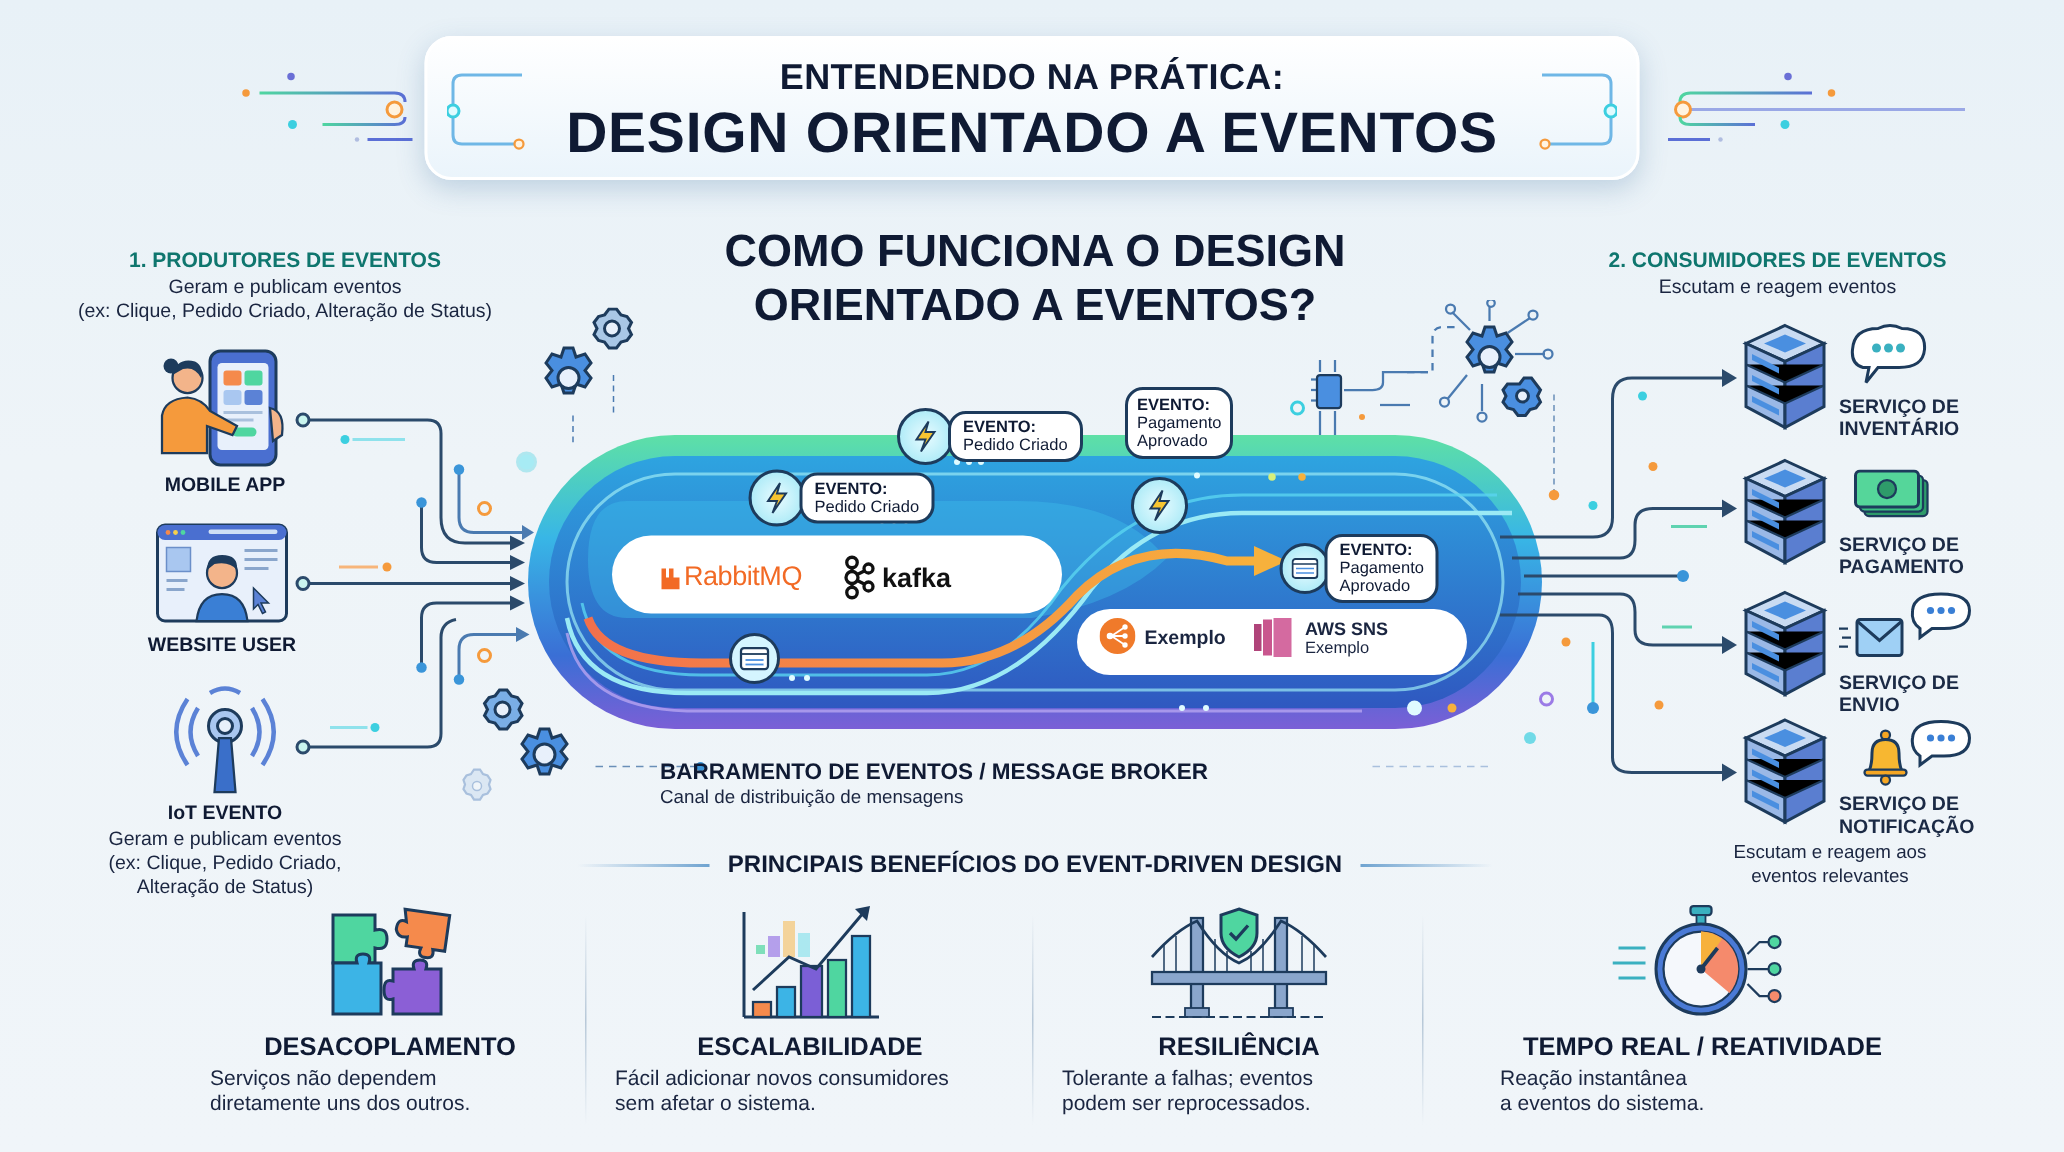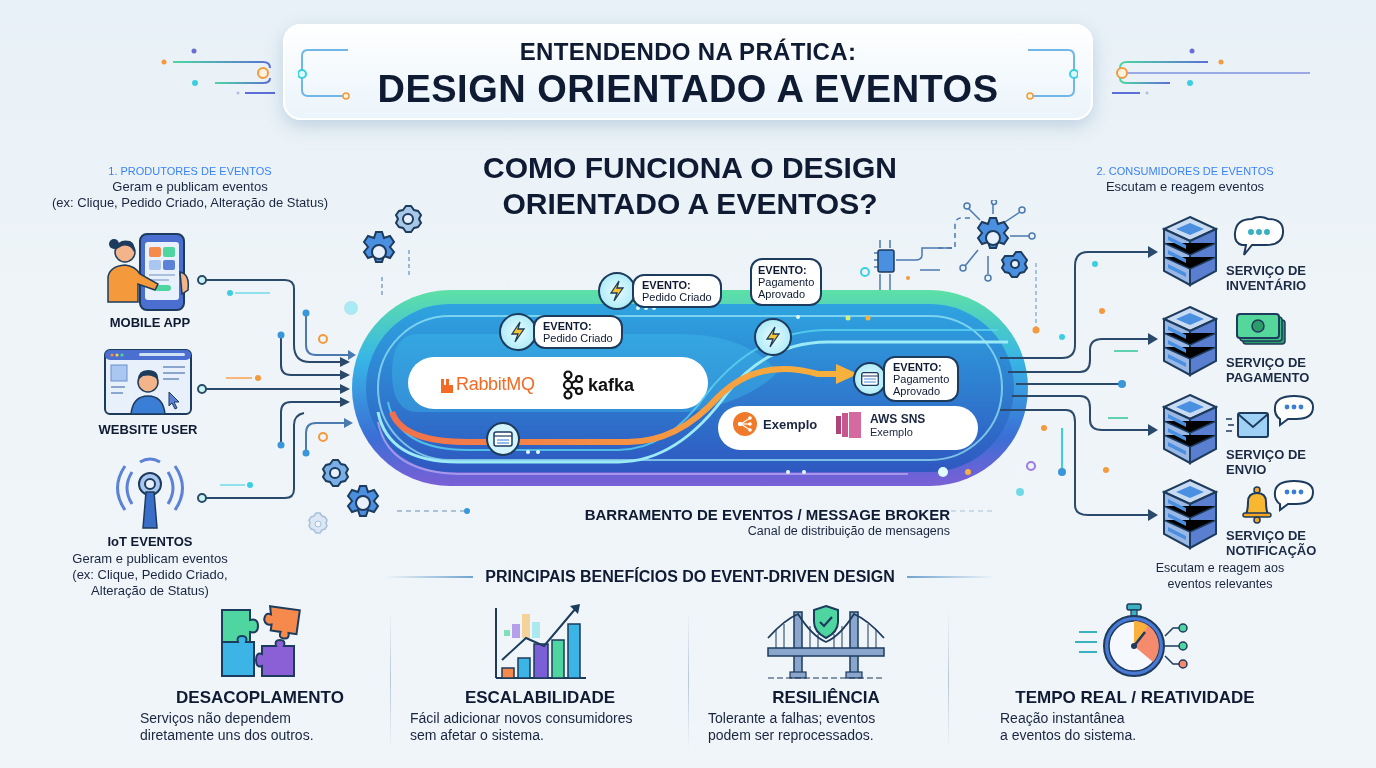--- a/index.html
+++ b/index.html
@@ -22,21 +22,21 @@
   }
   .title-line1 {
     left: 0; width: 100%; top: 14px; text-align: center;
     font-weight: 800; font-size: 24px; letter-spacing: 0.3px; color: #0f1a33;
   }
   .title-line2 {
     left: 0; width: 100%; top: 44px; text-align: center;
     font-weight: 800; font-size: 38px; letter-spacing: 0.5px; color: #0f1a33;
   }
 
-  .h-section { font-weight: 400; font-size: 11px; color: #3b82f6; text-align: center; white-space: nowrap; }
+  .h-section { font-weight: 700; font-size: 14px; color: #0f766e; text-align: center; white-space: nowrap; }
   .sub { font-size: 13px; color: #1a2540; text-align: center; line-height: 16px; white-space: nowrap; }
   .item-label { font-weight: 800; font-size: 13px; color: #0f1a33; text-align: center; white-space: nowrap; }
 
   .center-q {
     left: 420px; top: 150px; width: 540px; text-align: center;
     font-weight: 800; font-size: 30px; line-height: 36px; color: #0f1a33;
   }
 
   .svc-label { font-weight: 800; font-size: 13px; line-height: 15px; color: #1b2a45; white-space: nowrap; }
 
@@ -214,21 +214,21 @@
   <svg width="80" height="78" viewBox="0 0 80 78" style="margin:0 auto">
     <path d="M22 20 Q12 36 22 52" stroke="#5b82d6" stroke-width="3" fill="none"></path>
     <path d="M15 14 Q0 36 15 58" stroke="#5b82d6" stroke-width="3" fill="none"></path>
     <path d="M58 20 Q68 36 58 52" stroke="#5b82d6" stroke-width="3" fill="none"></path>
     <path d="M65 14 Q80 36 65 58" stroke="#5b82d6" stroke-width="3" fill="none"></path>
     <path d="M30 10 Q40 4 50 10" stroke="#5b82d6" stroke-width="3" fill="none"></path>
     <circle cx="40" cy="32" r="11" fill="#a9c7f0" stroke="#1d3b5c" stroke-width="2"></circle>
     <circle cx="40" cy="32" r="5" fill="#e8f0fb" stroke="#1d3b5c" stroke-width="2"></circle>
     <path d="M36 40 L33 76 H47 L44 40 Z" fill="#3a6fc9" stroke="#1d3b5c" stroke-width="1.5"></path>
   </svg>
-  <div class="item-label" style="margin-top:4px">IoT EVENTOS</div>
+  <div class="item-label" style="margin-top:4px">IoT EVENTO</div>
   <div class="sub" style="margin-top:2px">Geram e publicam eventos</div>
   <div class="sub">(ex: Clique, Pedido Criado,</div>
   <div class="sub">Alteração de Status)</div>
 </div>
 
 <svg class="abs" style="left:190px;top:255px" width="180" height="260" viewBox="0 0 180 260">
   <g stroke="#2b4a6b" stroke-width="2" fill="none">
     <path d="M12 25 H95 Q104 25 104 34 V90 Q104 107 120 107 H152"></path>
     <path d="M91 80 V110 Q91 120 101 120 H152"></path>
     <path d="M116 58 V90 Q116 100 126 100 H160" stroke="#4a7ab0"></path>
@@ -478,21 +478,21 @@
     <div>Pagamento</div>
     <div>Aprovado</div>
   </div>
 </div>
 
 <svg class="abs" style="left:395px;top:505px" width="600" height="12" viewBox="0 0 600 12">
   <line x1="2" y1="6" x2="70" y2="6" stroke="#6a8fb8" stroke-dasharray="5 4"></line>
   <circle cx="72" cy="6" r="3" fill="#3a95d9"></circle>
   <line x1="520" y1="6" x2="600" y2="6" stroke="#a9c0dd" stroke-dasharray="5 4"></line>
 </svg>
-<div class="abs" style="left:440px;top:506px;width:510px;text-align:right">
+<div class="abs" style="left:440px;top:506px;width:510px;text-align:left">
   <div style="font-weight:800;font-size:15px;color:#0f1a33">BARRAMENTO DE EVENTOS / MESSAGE BROKER</div>
   <div style="font-size:12.5px;color:#1a2540;margin-top:1px">Canal de distribuição de mensagens</div>
 </div>
 
 <div class="abs" style="left:1030px;top:165px;width:310px">
   <div class="h-section">2. CONSUMIDORES DE EVENTOS</div>
   <div class="sub" style="margin-top:2px">Escutam e reagem eventos</div>
 </div>
 
 <svg class="abs" style="left:1000px;top:230px" width="170" height="300" viewBox="0 0 170 300">

